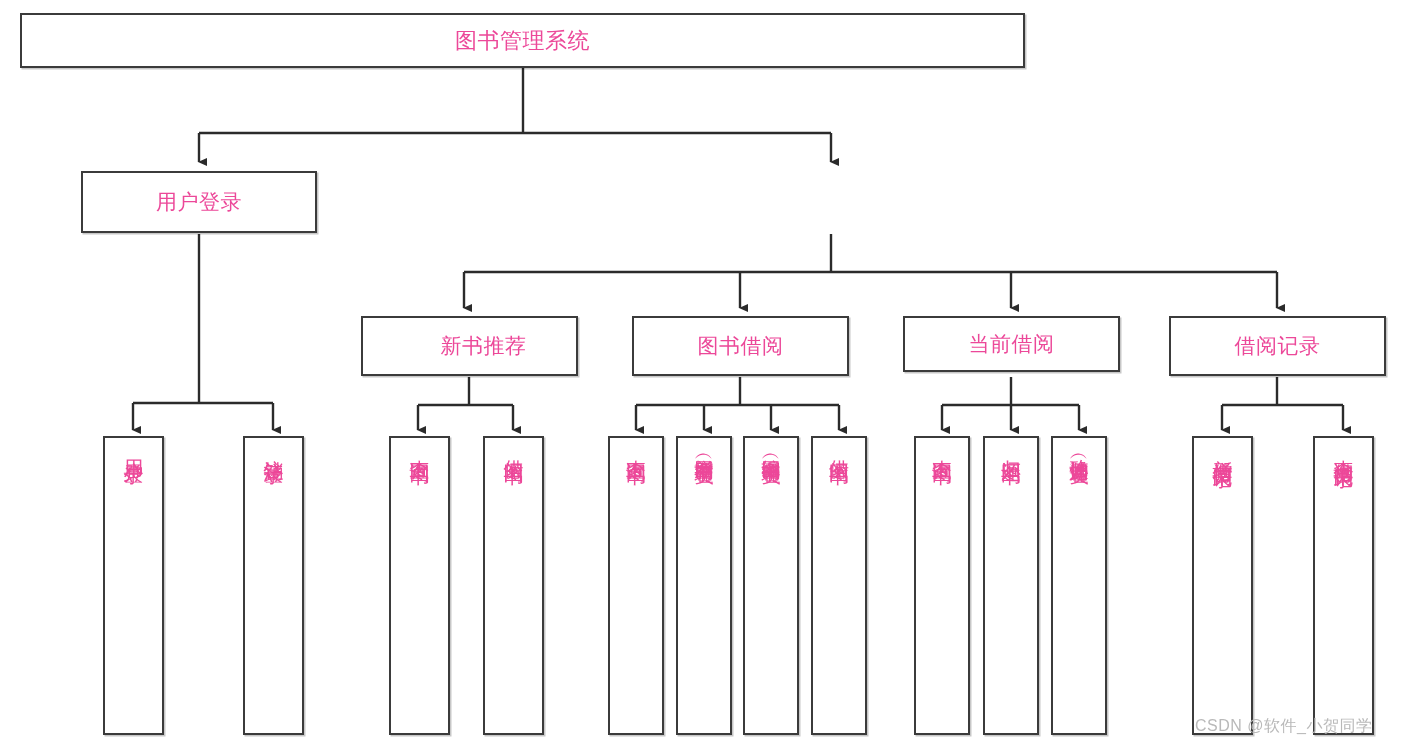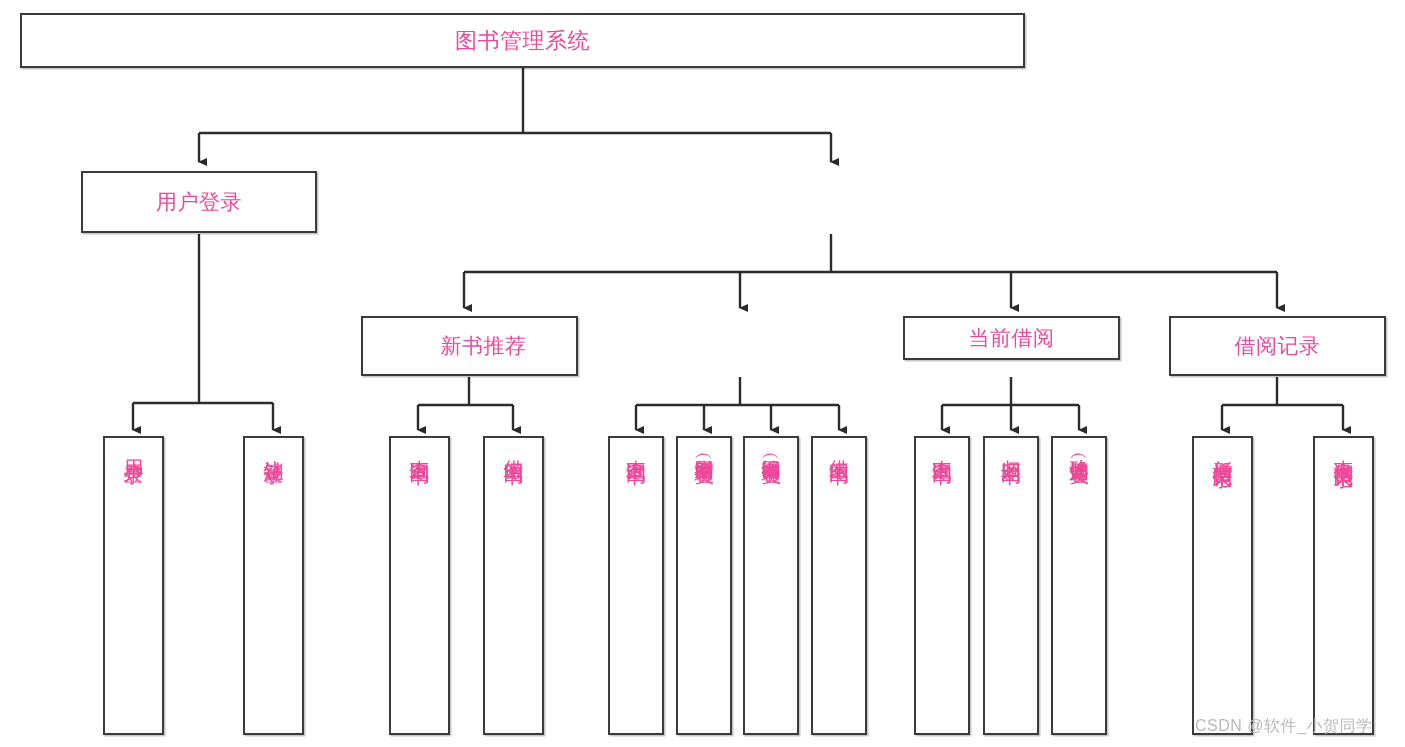--- a/index.html
+++ b/index.html
@@ -130,21 +130,24 @@
     <span class="label">图书管理系统</span>
   </div>
 
   <div class="node" style="left:81px; top:171px; width:236px; height:62px;">
     <span class="label">用户登录</span>
   </div>
 
   <div class="node" style="left:361px; top:316px; width:217px; height:60px;padding-left:28px;">
     <span class="label">新书推荐</span>
   </div>
-  <div class="node" style="left:903px; top:316px; width:217px; height:44px;font-family:Liberation Serif, serif;">
+  <div class="node" style="left:632px; top:316px; width:217px; height:60px;">
+    <span class="label">图书借阅</span>
+  </div>
+  <div class="node" style="left:903px; top:316px; width:217px; height:56px;font-family:Liberation Serif, serif;">
     <span class="label">当前借阅</span>
   </div>
   <div class="node" style="left:1169px; top:316px; width:217px; height:60px;">
     <span class="label">借阅记录</span>
   </div>
 
   <div class="node vertical" style="left:103px; top:436px; width:61px; height:299px;">
     <span class="label">用户登录</span>
   </div>
   <div class="node vertical" style="left:243px; top:436px; width:61px; height:299px;">

